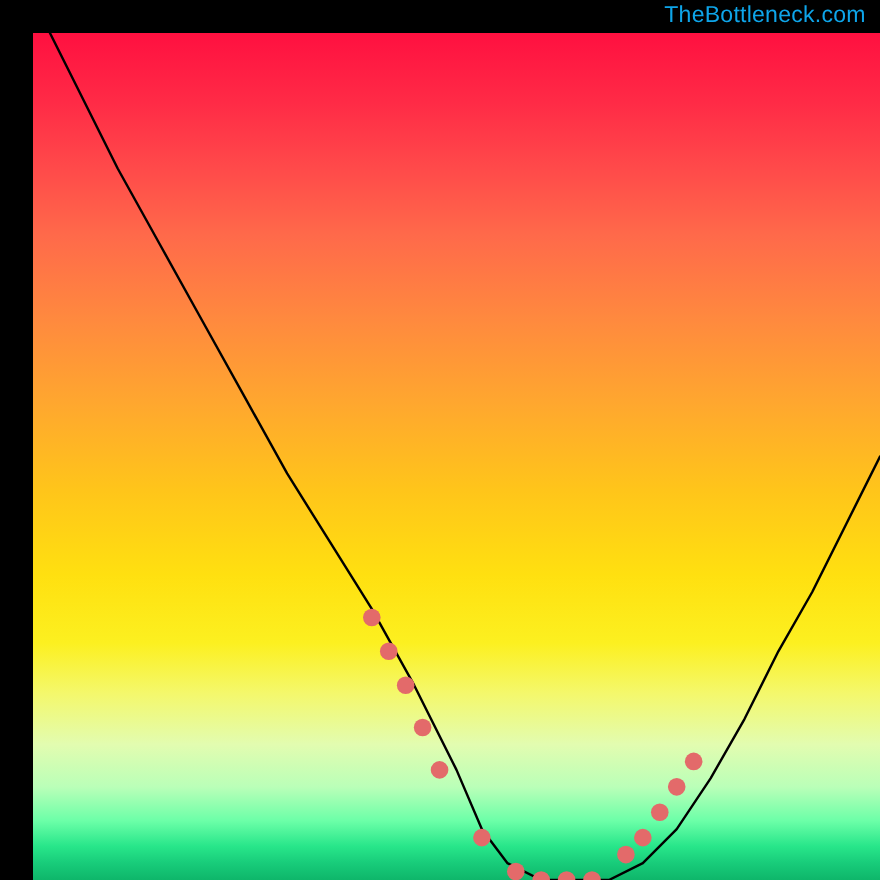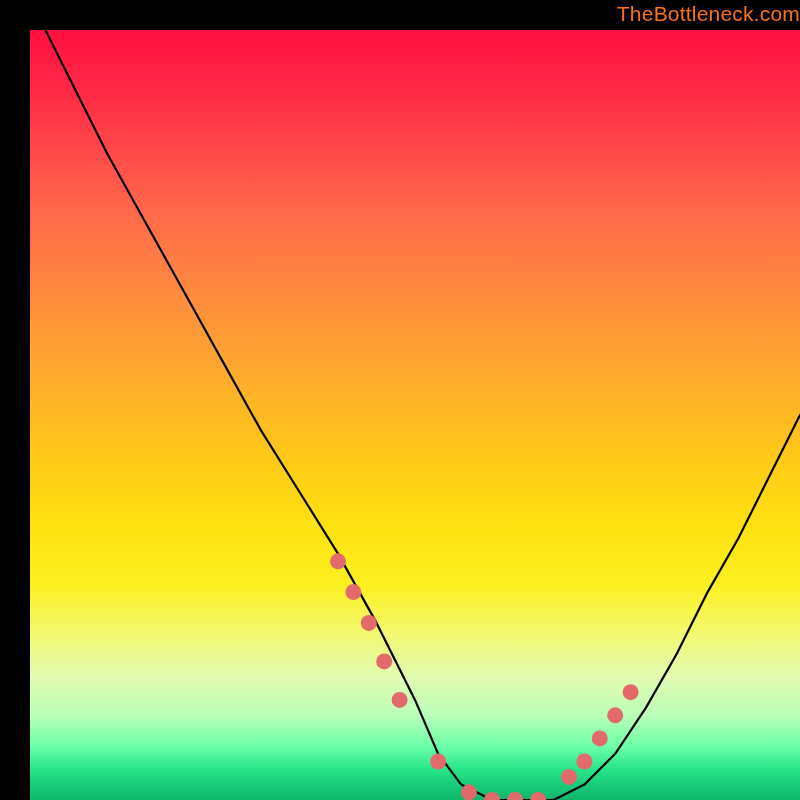--- a/index.html
+++ b/index.html
@@ -7,22 +7,22 @@
     width: 800px;
     height: 800px;
     background: #000;
     font-family: Arial, Helvetica, sans-serif;
     position: relative;
     overflow: hidden;
   }
   .attribution {
     position: absolute;
     top: 2px;
-    right: 0;
-    color: #f97316;
+    right: 13px;
+    color: #0ea5e9;
     font-size: 21px;
     font-weight: 400;
     letter-spacing: 0.2px;
     z-index: 10;
   }
   .plot-area {
     position: absolute;
     left: 30px;
     top: 30px;
     width: 770px;

